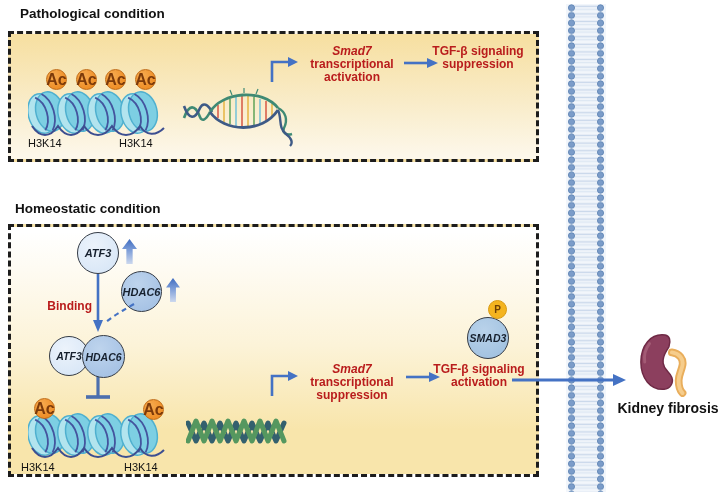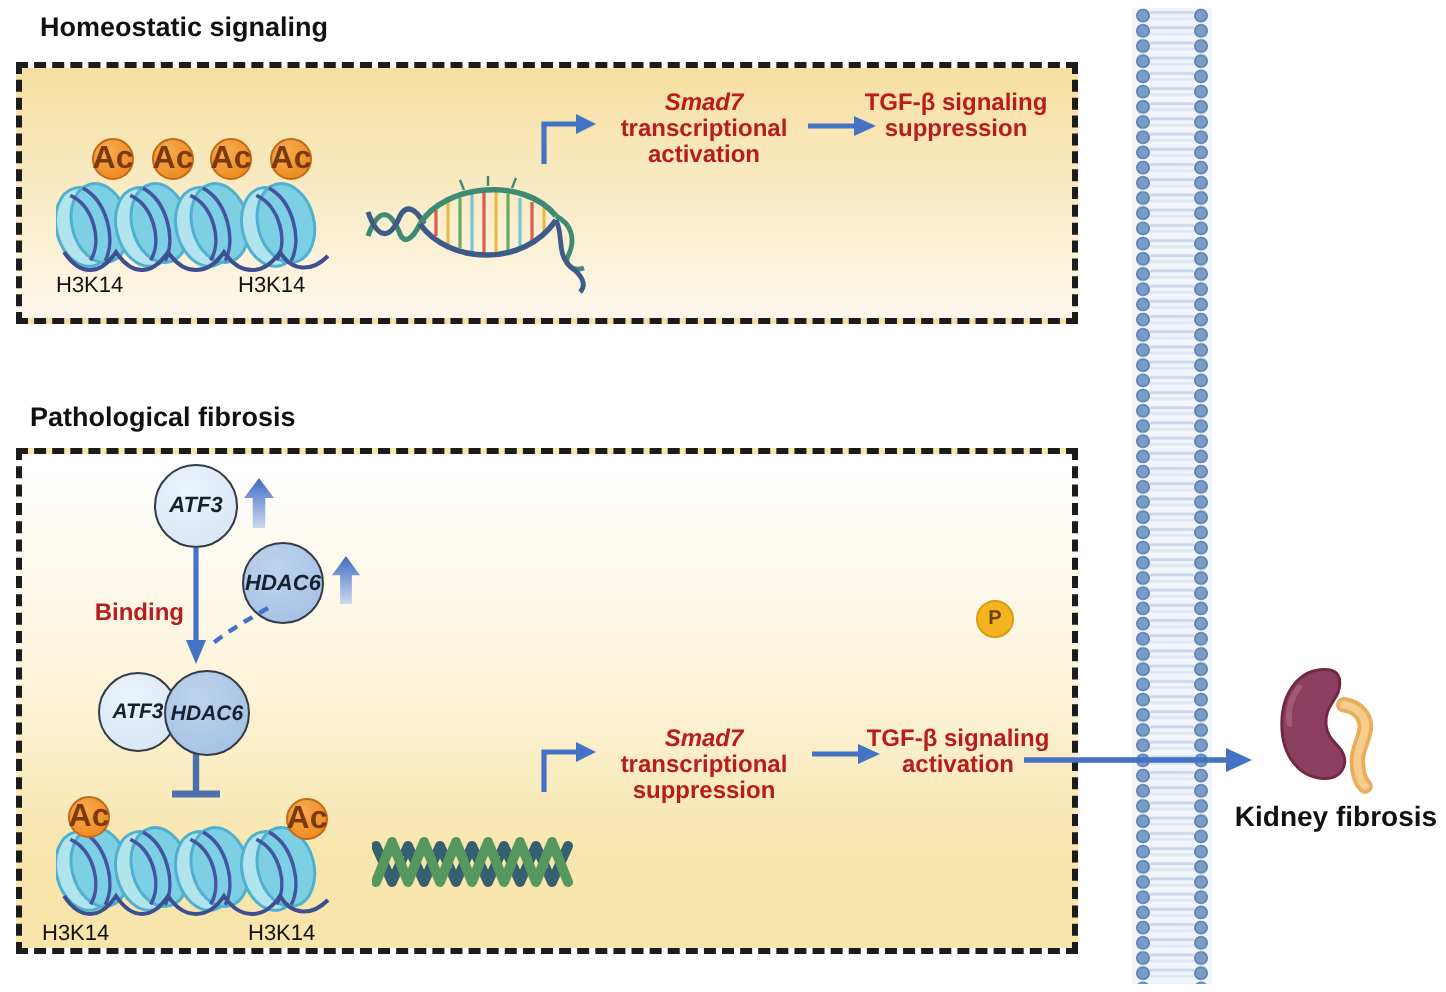--- a/index.html
+++ b/index.html
@@ -24,21 +24,21 @@
   .c-mid{background:radial-gradient(circle at 40% 32%,#bed4ed,#9fbde2);}
   .uparrow{clip-path:polygon(50% 0,100% 40%,71% 40%,71% 100%,29% 100%,29% 40%,0 40%);
       background:linear-gradient(180deg,#3f6cc0,#7e9ed8 45%,#ccd8ee 100%);}
   .klabel{font-weight:bold;font-size:14px;color:#111;text-align:center;}
 </style>
 </head>
 <body>
 
 <div class="stage">
 
-  <div class="abs title" style="left:20px;top:6px;">Homeostatic signaling</div>
+  <div class="abs title" style="left:20px;top:6px;">Pathological condition</div>
   <div class="abs dashbox b1"></div>
 
   <svg class="abs" style="left:28px;top:82px;" width="150" height="62" viewBox="0 0 150 62">
     <g transform="translate(20,30) rotate(-14)">
       <ellipse cx="-6" cy="0" rx="14" ry="20" fill="#b2e4ee" stroke="#4fb0cf" stroke-width="1.5"></ellipse>
       <ellipse cx="2" cy="0" rx="14" ry="20" fill="#7dcfe3" stroke="#4fb0cf" stroke-width="1.5"></ellipse>
       <path d="M-2,-19 C8,-10 8,10 0,19" fill="none" stroke="#44549e" stroke-width="1.8"></path>
       <path d="M-9,-17 C1,-9 1,9 -7,17" fill="none" stroke="#44549e" stroke-width="1.8"></path>
     </g>
     <g transform="translate(50,30) rotate(-14)">
@@ -106,21 +106,21 @@
   <svg class="abs" style="left:404px;top:56px;" width="34" height="14" viewBox="0 0 34 14">
     <line x1="0" y1="7" x2="23" y2="7" stroke="#4472c4" stroke-width="2.6"></line>
     <polygon points="23,2 34,7 23,12" fill="#4472c4"></polygon>
   </svg>
 
   <div class="abs ptxt" style="left:427px;top:45px;width:102px;">
     <div>TGF-β signaling</div>
     <div>suppression</div>
   </div>
 
-  <div class="abs title" style="left:15px;top:201px;">Pathological fibrosis</div>
+  <div class="abs title" style="left:15px;top:201px;">Homeostatic condition</div>
   <div class="abs dashbox b2"></div>
 
   <div class="abs circle c-light" style="left:77px;top:232px;width:42px;height:42px;font-size:11px;">
     <span>ATF3</span>
     </div>
   <div class="abs uparrow" style="left:122px;top:239px;width:15px;height:25px;"></div>
 
   <div class="abs circle c-mid" style="left:121px;top:271px;width:41px;height:41px;font-size:11px;">
     <span>HDAC6</span>
     </div>
@@ -211,20 +211,24 @@
   <svg class="abs" style="left:406px;top:370px;" width="34" height="14" viewBox="0 0 34 14">
     <line x1="0" y1="7" x2="23" y2="7" stroke="#4472c4" stroke-width="2.6"></line>
     <polygon points="23,2 34,7 23,12" fill="#4472c4"></polygon>
   </svg>
 
   <div class="abs ptxt" style="left:428px;top:363px;width:102px;">
     <div>TGF-β signaling</div>
     <div>activation</div>
   </div>
 
+  <div class="abs circle" style="left:467px;top:317px;width:42px;height:42px;font-size:10.5px;
+       background:radial-gradient(circle at 40% 32%,#b9d2ea,#9cbede);z-index:2;">
+    <span>SMAD3</span>
+    </div>
   <div class="abs" style="left:488px;top:300px;width:19px;height:19px;border-radius:50%;z-index:3;
        background:#f4b41f;border:1px solid #d99b12;color:#6e4004;font-weight:bold;font-size:10px;
        display:flex;align-items:center;justify-content:center;box-sizing:border-box;">
     <span>P</span>
     </div>
 
   <svg class="abs" style="left:512px;top:372px;z-index:6;" width="114" height="16" viewBox="0 0 114 16">
     <line x1="0" y1="8" x2="101" y2="8" stroke="#4472c4" stroke-width="2.8"></line>
     <polygon points="101,2 114,8 101,14" fill="#4472c4"></polygon>
   </svg>

